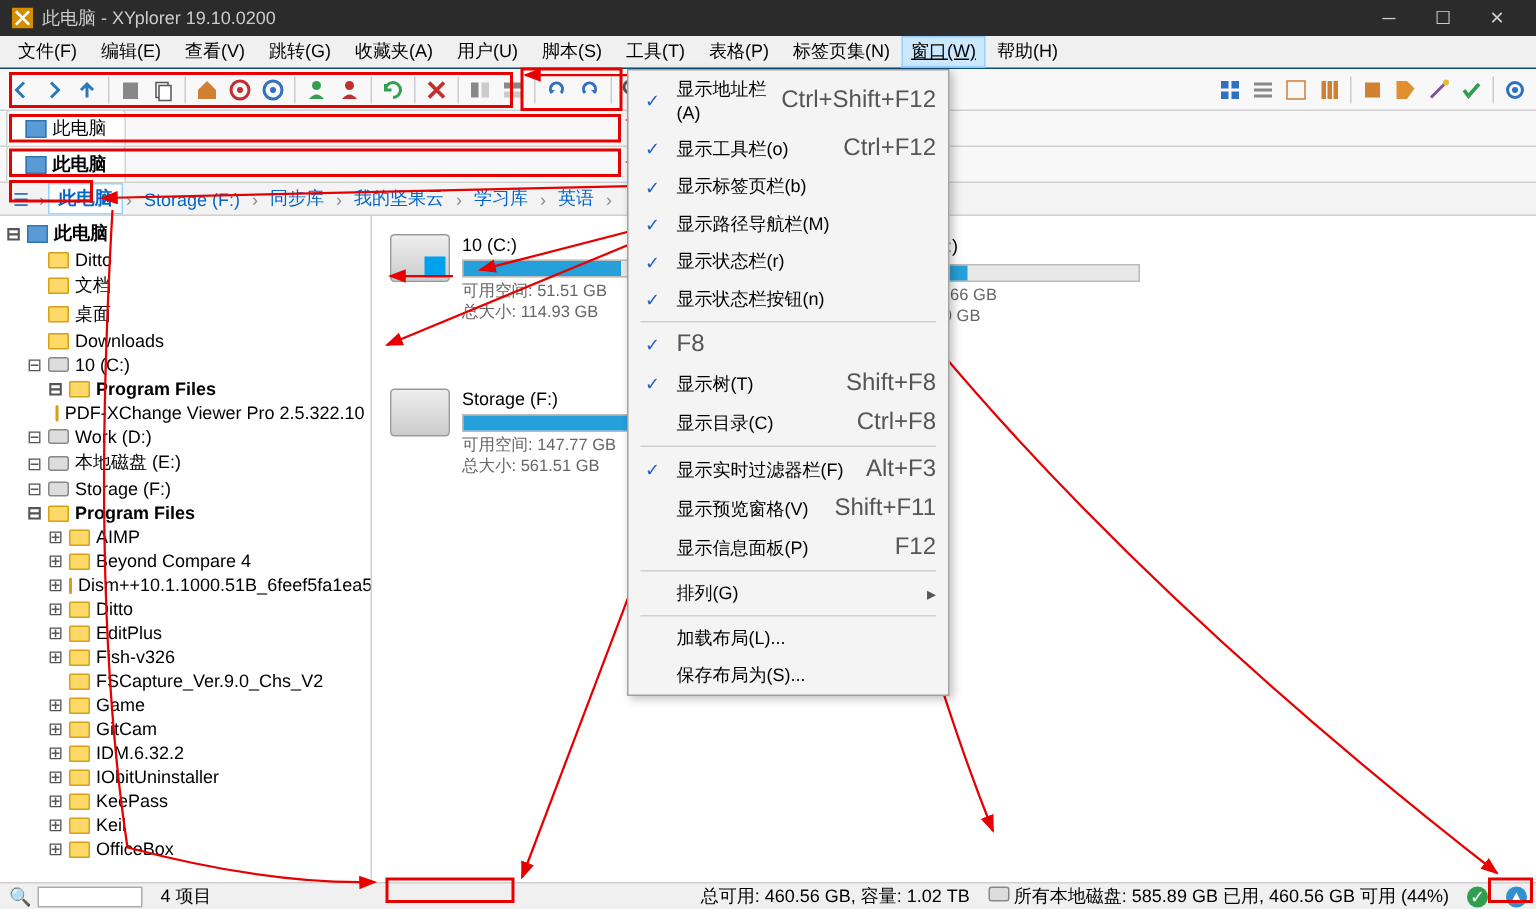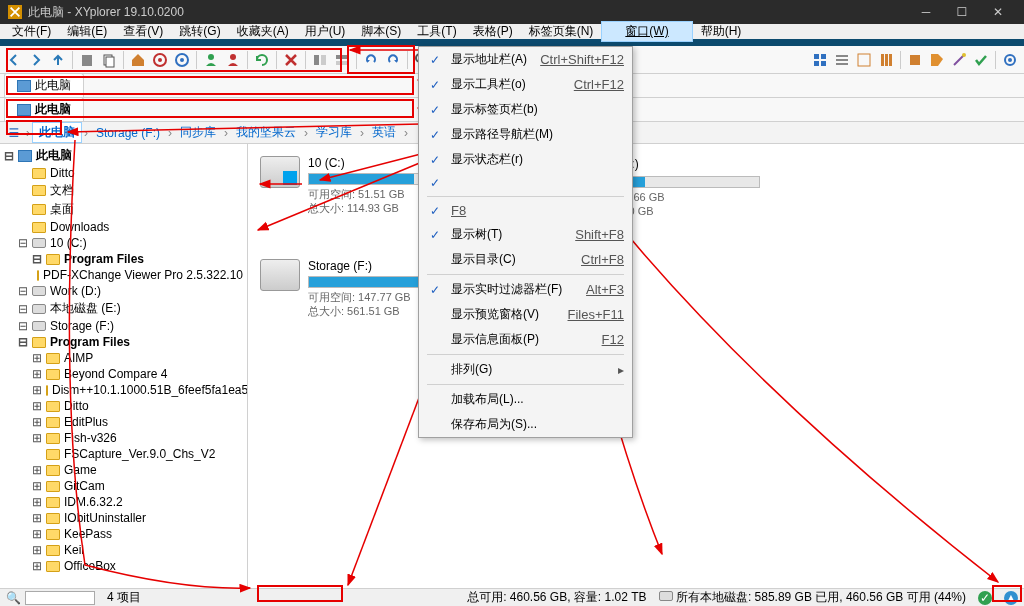--- a/index.html
+++ b/index.html
@@ -3,23 +3,23 @@
 <meta charset="utf-8">
 <style>
 * { margin: 0; padding: 0; box-sizing: border-box; font-family: "Microsoft YaHei", "Segoe UI", sans-serif; font-size: 12px; }
 body { width: 1024px; height: 606px; background: #fff; overflow: hidden; position: relative; }
 
 .titlebar { height: 24px; background: #2b2b2b; color: #ccc; display: flex; align-items: center; padding: 12px 8px; }
 .titlebar .icon { width: 14px; height: 14px; margin-right: 6px; }
 .titlebar .title { flex: 1; }
 .titlebar .win-btn { width: 36px; height: 24px; display: flex; align-items: center; justify-content: center; color: #ccc; cursor: pointer; }
 
-.menubar { height: 22px; background: #f0f0f0; border-bottom: 7px solid #0c4a6e; display: flex; align-items: center; padding: 0 4px; }
+.menubar { height: 22px; background: #f0f0f0; border-bottom: 1px solid #0c4a6e; display: flex; align-items: center; padding: 0 4px; }
 .menubar .menu-item { padding: 2px 8px; cursor: pointer; }
-.menubar .menu-item.active { background: #cce8ff; border: 1px solid #99d1ff; padding: 1px 23px; text-decoration: underline; }
+.menubar .menu-item.active { background: #cce8ff; border: 1px solid #99d1ff; padding: 1px 5px; text-decoration: underline; }
 
 .toolbar { height: 28px; background: #f8f8f8; border-bottom: 1px solid #d0d0d0; display: flex; align-items: center; padding: 0 4px; gap: 2px; }
 .tb-btn { width: 20px; height: 20px; display: flex; align-items: center; justify-content: center; cursor: pointer; border-radius: 2px; }
 .tb-btn svg { width: 16px; height: 16px; }
 .sep { width: 1px; height: 18px; background: #ccc; margin: 0 2px; }
 
 .tab-strip { height: 24px; display: flex; align-items: flex-end; padding-left: 4px; border-bottom: 1px solid #d0d0d0; background: #f8f8f8; }
 .tab { padding: 3px 12px; border: 1px solid #d0d0d0; border-bottom: none; background: #fff; margin-right: 2px; display: flex; align-items: center; gap: 4px; border-radius: 3px 3px 0 0; }
 .tab.bold { font-weight: 700; }
 
@@ -43,21 +43,21 @@
 .drive-info { flex: 1; }
 .drive-name { margin-bottom: 3px; }
 .drive-bar { height: 12px; background: #e8e8e8; border: 1px solid #bbb; margin-bottom: 2px; position: relative; }
 .drive-bar-fill { height: 100%; background: #26a0da; }
 .drive-text { color: #666; font-size: 11px; line-height: 1.3; }
 
 .dropdown { position: absolute; left: 418px; top: 46px; width: 215px; background: #f4f4f4; border: 1px solid #a0a0a0; box-shadow: 2px 2px 6px rgba(0,0,0,0.25); z-index: 100; }
 .dd-item { display: flex; align-items: center; padding: 4px 8px; cursor: pointer; gap: 8px; }
 .dd-check { width: 16px; text-align: center; color: #2060c0; }
 .dd-label { flex: 1; }
-.dd-shortcut { color: #555; font-size: 13px; text-decoration: underline; }
+.dd-shortcut { color: #555; font-size: 16px; }
 .dd-sep { height: 1px; background: #d0d0d0; margin: 2px 8px; }
 .dd-arrow { color: #555; }
 
 .statusbar { position: absolute; bottom: 0; left: 0; right: 0; height: 18px; background: #f0f0f0; border-top: 1px solid #d0d0d0; display: flex; align-items: center; padding: 0 6px; font-size: 11px; gap: 12px; }
 .statusbar .seg { white-space: nowrap; }
 .statusbar .search { display: flex; align-items: center; gap: 4px; }
 .statusbar .search input { width: 70px; height: 14px; border: 1px solid #aaa; font-size: 11px; padding: 0 2px; }
 .statusbar .spacer { flex: 1; }
 .status-icon { width: 14px; height: 14px; border-radius: 50%; display: inline-flex; align-items: center; justify-content: center; }
 
@@ -484,20 +484,21 @@
     <span class="dd-label">显示路径导航栏(M)</span>
     <span class="dd-shortcut"></span>
     </div>
     <div class="dd-item">
       <span class="dd-check">✓</span>
     <span class="dd-label">显示状态栏(r)</span>
     <span class="dd-shortcut"></span>
     </div>
     <div class="dd-item">
       <span class="dd-check">✓</span>
+    <span class="dd-label">显示状态栏按钮(n)</span>
     <span class="dd-shortcut"></span>
     </div>
     <div class="dd-sep"></div>
     <div class="dd-item">
       <span class="dd-check">✓</span>
     <span class="dd-shortcut">F8</span>
     </div>
     <div class="dd-item">
       <span class="dd-check">✓</span>
     <span class="dd-label">显示树(T)</span>
@@ -510,21 +511,21 @@
     </div>
     <div class="dd-sep"></div>
     <div class="dd-item">
       <span class="dd-check">✓</span>
     <span class="dd-label">显示实时过滤器栏(F)</span>
     <span class="dd-shortcut">Alt+F3</span>
     </div>
     <div class="dd-item">
       <span class="dd-check"></span>
     <span class="dd-label">显示预览窗格(V)</span>
-    <span class="dd-shortcut">Files+F11</span>
+    <span class="dd-shortcut">Shift+F11</span>
     </div>
     <div class="dd-item">
       <span class="dd-check"></span>
     <span class="dd-label">显示信息面板(P)</span>
     <span class="dd-shortcut">F12</span>
     </div>
     <div class="dd-sep"></div>
     <div class="dd-item">
       <span class="dd-check"></span>
     <span class="dd-label">排列(G)</span>

